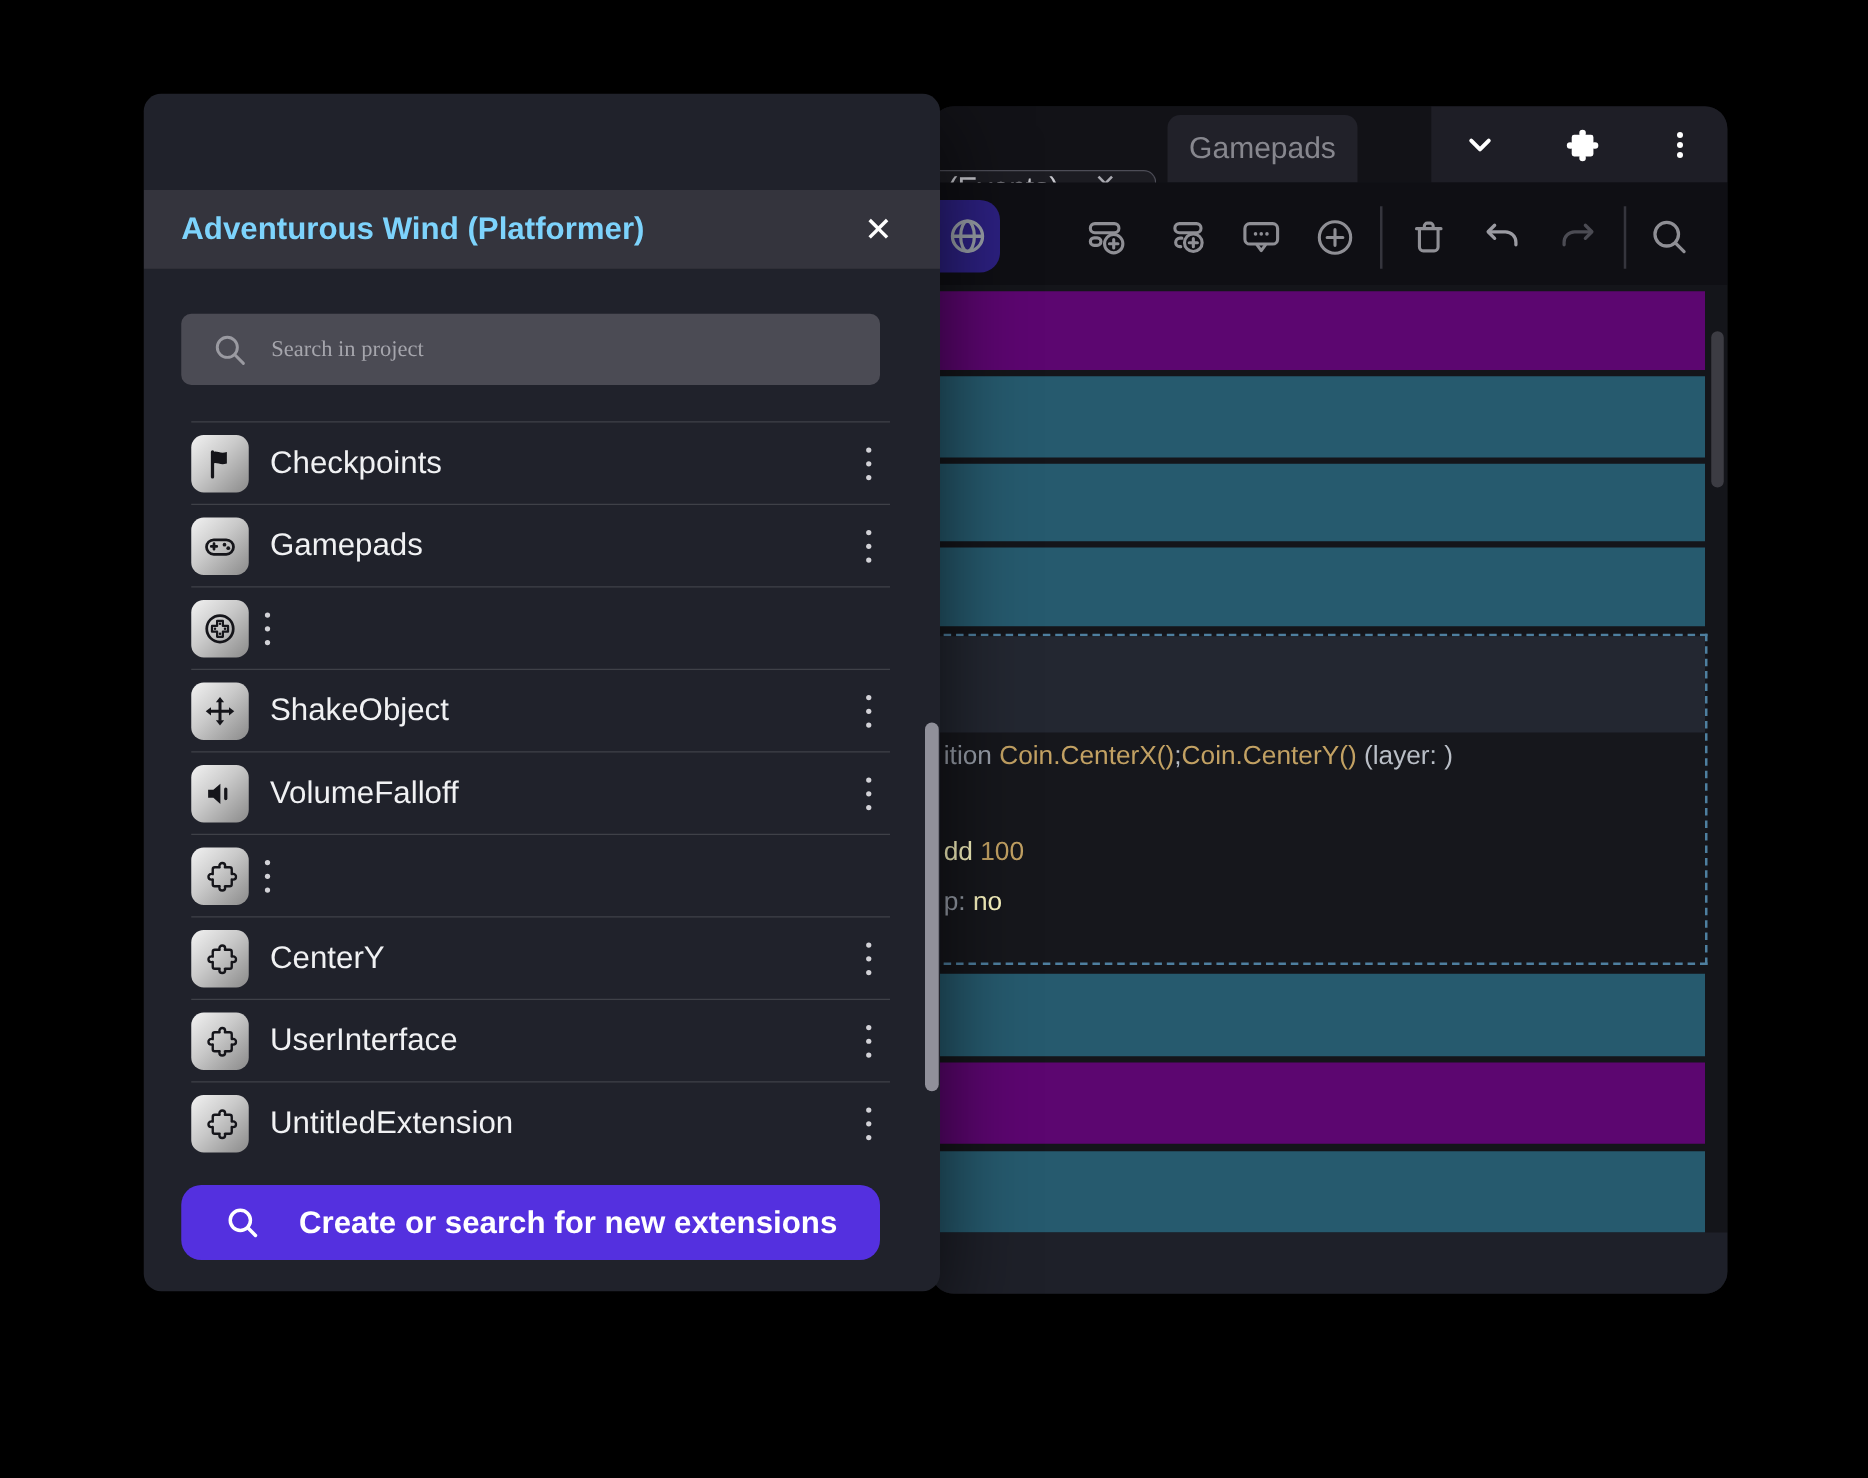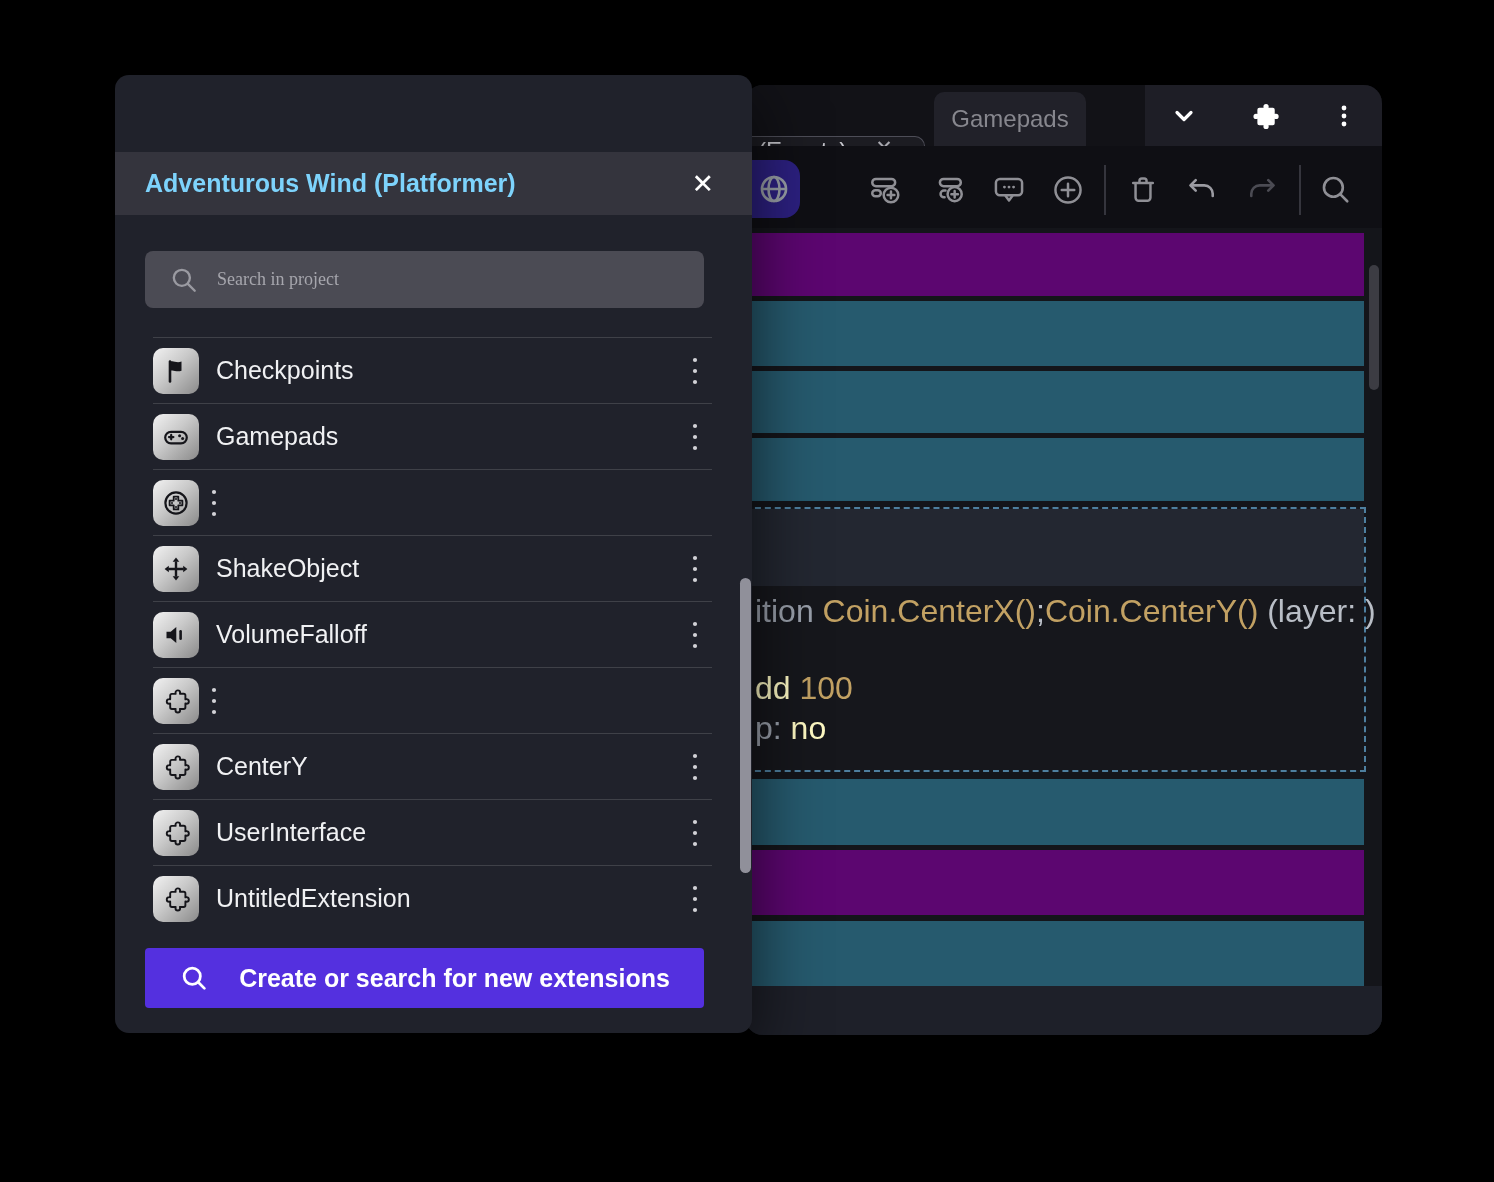--- a/index.html
+++ b/index.html
@@ -34,21 +34,21 @@
              align-items:center; justify-content:center; }
   .tb-divider { position:absolute; top:19px; width:2px; height:50px; background:#35353d; }
 
   .event-area { position:absolute; left:0; top:143px; width:637px; height:807px; background:#14151a; }
   .ev-row { position:absolute; left:0; width:619px; }
   .ev-purple { background:#5c0670; }
   .ev-teal { background:#265a6e; }
   .ev-selected { position:absolute; left:0; top:422px; width:621px; height:265px;
                  border:2px dashed #4e7f9f; background:#16171c; }
   .ev-sel-top { position:absolute; left:0; top:0; width:100%; height:77px; background:#232731; }
-  .code-line { position:absolute; left:8px; white-space:pre; font-size:32px; }
+  .code-line { position:absolute; left:8px; white-space:pre; font-size:21px; }
   .tok-gray  { color:#9aa0ab; }
   .tok-tan   { color:#c2a163; }
   .tok-light { color:#b9bec6; }
   .tok-purple{ color:#fef9c3; }
   .tok-green { color:#fef9c3; }
   .ev-footer { position:absolute; left:0; top:758px; width:637px; height:49px; background:#1e2029; }
   .ev-scrollbar { position:absolute; left:624px; top:37px; width:10px; height:125px;
                   background:#3c3c43; border-radius:5px; }
 
   
@@ -75,21 +75,21 @@
              border-top:1px solid rgba(255,255,255,0.14); }
   .tile { width:46px; height:46px; border-radius:10px; flex:none;
           background:linear-gradient(135deg,#f2f2f2 0%,#c9c9c9 45%,#8a8a8a 100%);
           display:flex; align-items:center; justify-content:center; }
   .ext-label { color:#f0f1f3; font-size:25px; margin-left:17px; flex:1; }
   .kebab { width:30px; height:44px; display:flex; align-items:center; justify-content:center;
            margin-right:2px; cursor:pointer; }
   .dlg-scrollbar { position:absolute; left:625px; top:503px; width:11px; height:295px;
                    background:#90909a; border-radius:6px; }
   .create-btn { position:absolute; left:30px; top:873px; width:559px; height:60px;
-                background:#5430df; border-radius:4px; display:flex; align-items:center;
+                background:#5430df; border-radius:16px; display:flex; align-items:center;
                 justify-content:center; gap:30px; cursor:pointer; }
   .create-btn span { color:#fff; font-size:25px; font-weight:700; }
 </style>
 </head>
 <body>
 
 <div class="desktop">
 
   <div class="editor-win">
 

